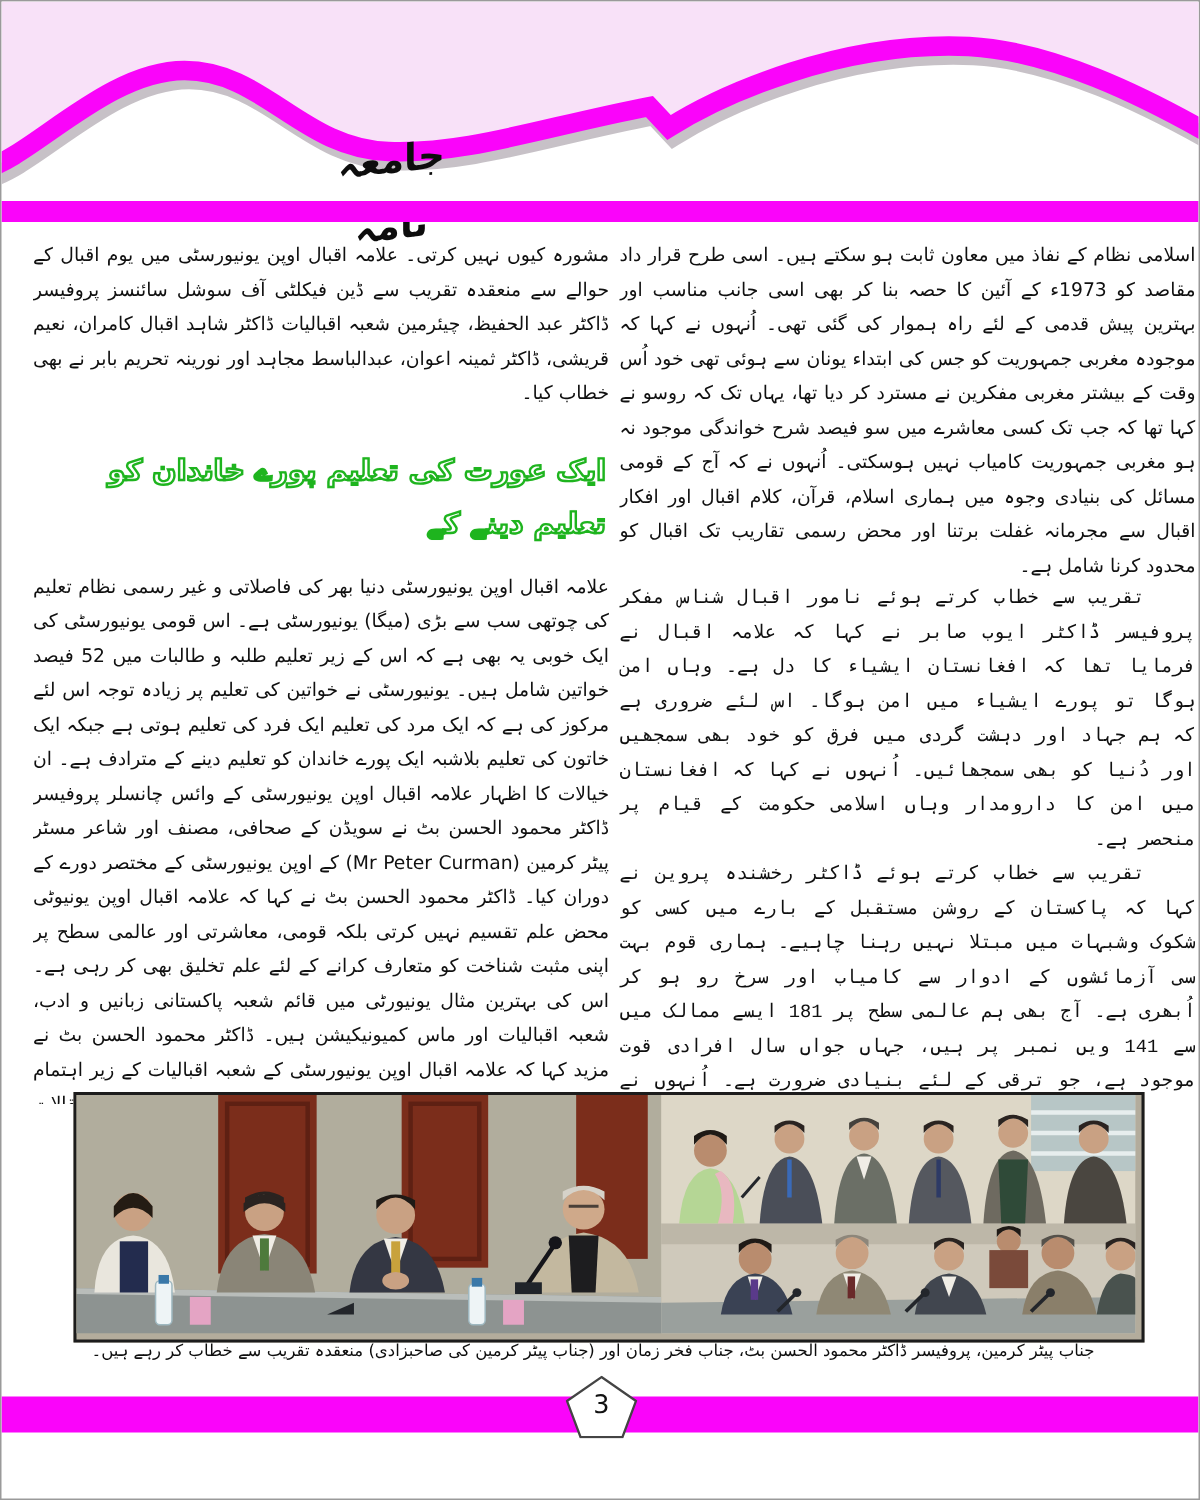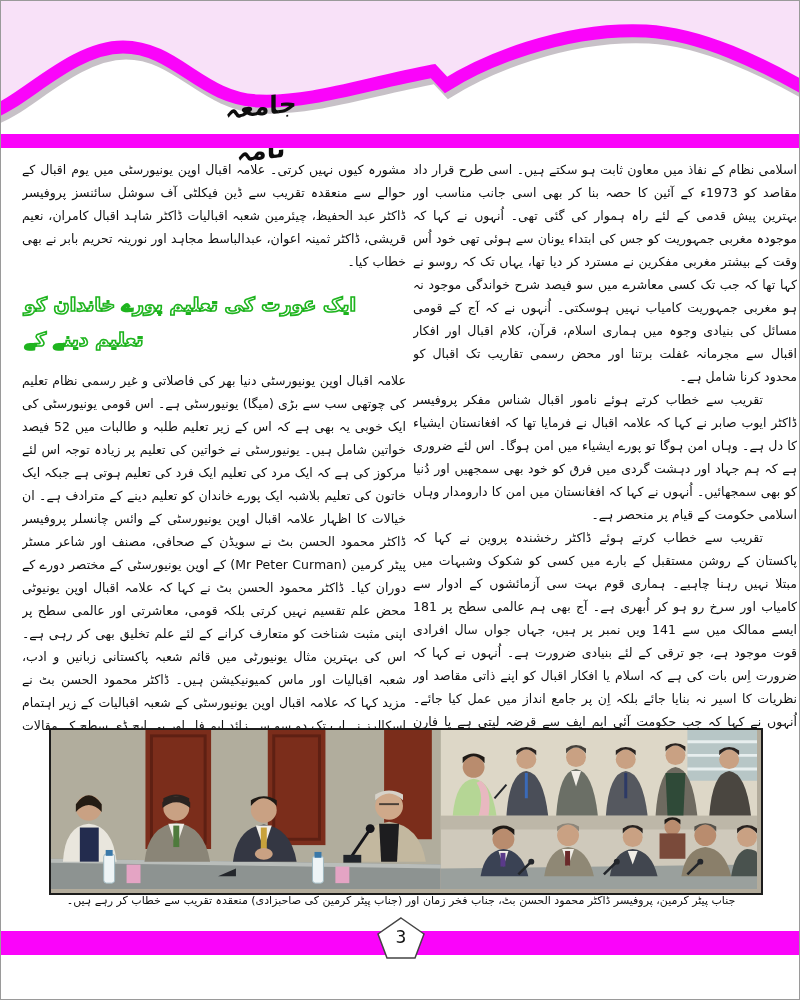--- a/index.html
+++ b/index.html
@@ -17,36 +17,36 @@
   }
   .bar-top{position:absolute;top:133px;left:0;width:100%;height:14px;background:#fa04fa;}
   
   .col{position:absolute;top:157px;width:384px;height:578px;overflow:hidden;}
   .col-right{right:2px;}
   .col-left{left:21px;}
   .col p{
     margin:0;direction:rtl;text-align:justify;
     font-size:12.5px;line-height:23px;color:#101010;
   }
-  .col p.indent{text-indent:34px;}
+  .col p.indent{text-indent:34px;font-family:Liberation Mono, monospace;}
   .quote{
-    margin:14px 2px 12px 2px;direction:rtl;text-align:left;
+    margin:24px 2px 12px 2px;direction:rtl;text-align:right;
     font-weight:bold;font-size:19px;line-height:35px;color:#ffffff;
     -webkit-text-stroke:1.6px #1eb41e;
     text-shadow:0 0 1px #1eb41e;
   }
   
   .photo{
     position:absolute;left:48px;top:727px;width:710px;height:163px;
     border:2px solid #1c1c1c;background:#b3ac9c;
   }
   .photo svg{display:block;}
   .caption{
     position:absolute;top:893px;left:60px;width:680px;height:20px;
-    direction:rtl;text-align:center;font-size:11px;color:#0d0d0d;
+    direction:rtl;text-align:left;font-size:11px;color:#0d0d0d;
   }
   
   .bar-bottom{position:absolute;top:930px;left:0;width:100%;height:24px;background:#fa04fa;}
   .pagenum-wrap{position:absolute;top:916px;left:376px;width:48px;height:42px;}
   .pagenum{
     position:absolute;top:926px;left:376px;width:48px;height:26px;
     text-align:center;font-size:17px;color:#111;font-weight:500;
   }
 </style>
 </head>

